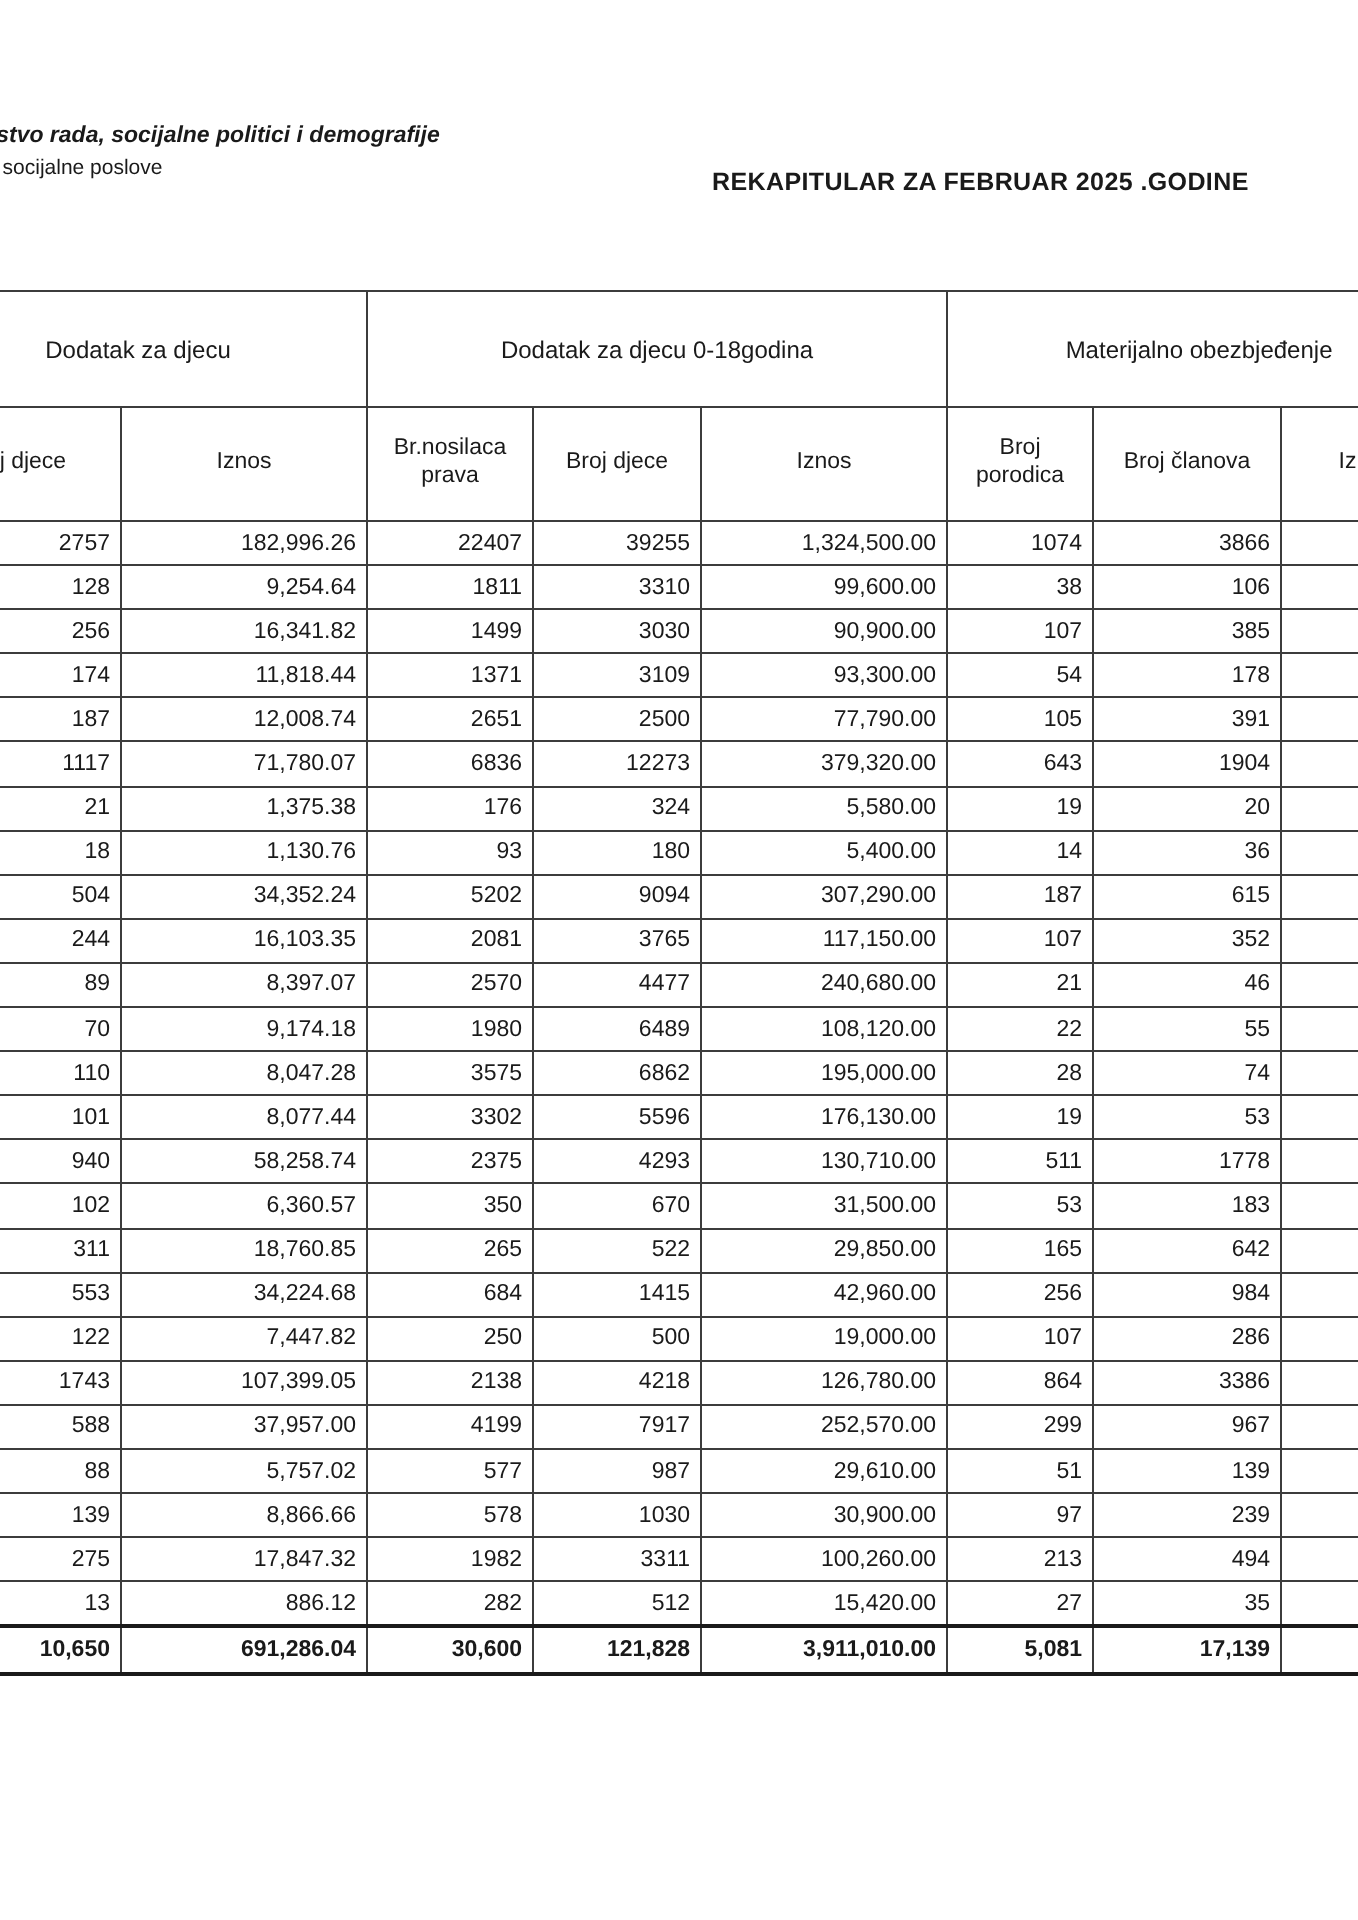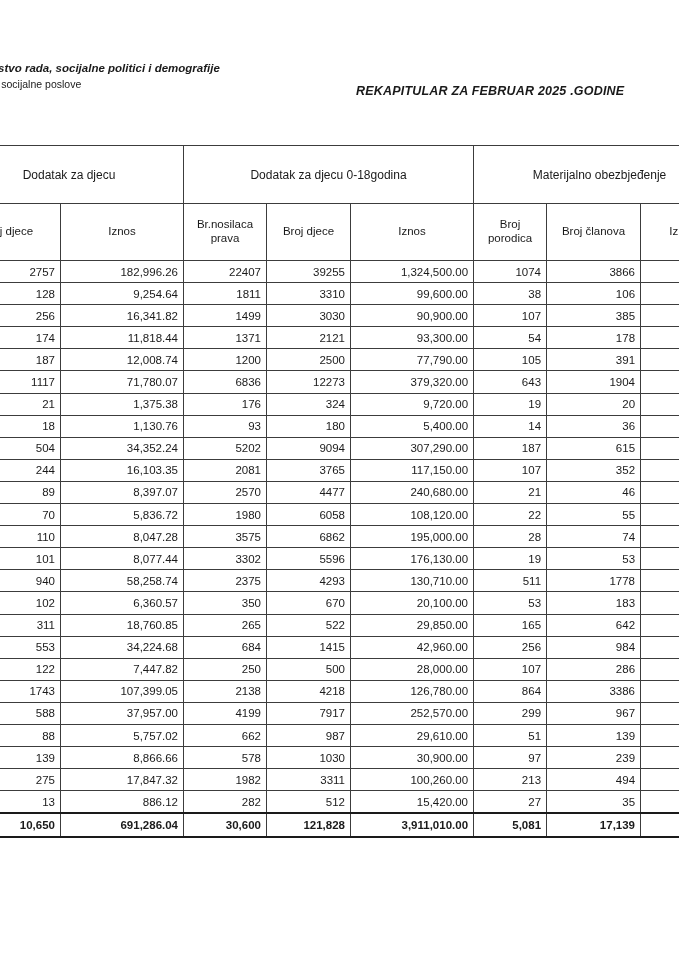--- a/index.html
+++ b/index.html
@@ -36,21 +36,20 @@
     font-weight: normal;
     font-style: normal;
     font-size: 10.5px;
   }
   .doc-title {
     position: absolute;
     left: 356px;
     top: 84px;
     font-size: 12.5px;
     font-weight: bold;
-    font-style: italic;
     letter-spacing: 0.2px;
     white-space: nowrap;
   }
 
   
   table.rekap {
     border-collapse: collapse;
     table-layout: fixed;
     width: 725px;           
     margin-left: -46px;     
@@ -165,30 +164,30 @@
         <td class="num">3030</td>
         <td class="num">90,900.00</td>
         <td class="num">107</td>
         <td class="num">385</td>
         <td class="num"></td>
       </tr>
       <tr>
         <td class="num">174</td>
         <td class="num">11,818.44</td>
         <td class="num">1371</td>
-        <td class="num">2121</td>
+        <td class="num">3109</td>
         <td class="num">93,300.00</td>
         <td class="num">54</td>
         <td class="num">178</td>
         <td class="num"></td>
       </tr>
       <tr>
         <td class="num">187</td>
         <td class="num">12,008.74</td>
-        <td class="num">1200</td>
+        <td class="num">2651</td>
         <td class="num">2500</td>
         <td class="num">77,790.00</td>
         <td class="num">105</td>
         <td class="num">391</td>
         <td class="num"></td>
       </tr>
       <tr>
         <td class="num">1117</td>
         <td class="num">71,780.07</td>
         <td class="num">6836</td>
@@ -196,21 +195,21 @@
         <td class="num">379,320.00</td>
         <td class="num">643</td>
         <td class="num">1904</td>
         <td class="num"></td>
       </tr>
       <tr>
         <td class="num">21</td>
         <td class="num">1,375.38</td>
         <td class="num">176</td>
         <td class="num">324</td>
-        <td class="num">9,720.00</td>
+        <td class="num">5,580.00</td>
         <td class="num">19</td>
         <td class="num">20</td>
         <td class="num"></td>
       </tr>
       <tr>
         <td class="num">18</td>
         <td class="num">1,130.76</td>
         <td class="num">93</td>
         <td class="num">180</td>
         <td class="num">5,400.00</td>
@@ -243,23 +242,23 @@
         <td class="num">8,397.07</td>
         <td class="num">2570</td>
         <td class="num">4477</td>
         <td class="num">240,680.00</td>
         <td class="num">21</td>
         <td class="num">46</td>
         <td class="num"></td>
       </tr>
       <tr>
         <td class="num">70</td>
-        <td class="num">5,836.72</td>
+        <td class="num">9,174.18</td>
         <td class="num">1980</td>
-        <td class="num">6058</td>
+        <td class="num">6489</td>
         <td class="num">108,120.00</td>
         <td class="num">22</td>
         <td class="num">55</td>
         <td class="num"></td>
       </tr>
       <tr>
         <td class="num">110</td>
         <td class="num">8,047.28</td>
         <td class="num">3575</td>
         <td class="num">6862</td>
@@ -286,21 +285,21 @@
         <td class="num">130,710.00</td>
         <td class="num">511</td>
         <td class="num">1778</td>
         <td class="num"></td>
       </tr>
       <tr>
         <td class="num">102</td>
         <td class="num">6,360.57</td>
         <td class="num">350</td>
         <td class="num">670</td>
-        <td class="num">20,100.00</td>
+        <td class="num">31,500.00</td>
         <td class="num">53</td>
         <td class="num">183</td>
         <td class="num"></td>
       </tr>
       <tr>
         <td class="num">311</td>
         <td class="num">18,760.85</td>
         <td class="num">265</td>
         <td class="num">522</td>
         <td class="num">29,850.00</td>
@@ -316,21 +315,21 @@
         <td class="num">42,960.00</td>
         <td class="num">256</td>
         <td class="num">984</td>
         <td class="num"></td>
       </tr>
       <tr>
         <td class="num">122</td>
         <td class="num">7,447.82</td>
         <td class="num">250</td>
         <td class="num">500</td>
-        <td class="num">28,000.00</td>
+        <td class="num">19,000.00</td>
         <td class="num">107</td>
         <td class="num">286</td>
         <td class="num"></td>
       </tr>
       <tr>
         <td class="num">1743</td>
         <td class="num">107,399.05</td>
         <td class="num">2138</td>
         <td class="num">4218</td>
         <td class="num">126,780.00</td>
@@ -344,21 +343,21 @@
         <td class="num">4199</td>
         <td class="num">7917</td>
         <td class="num">252,570.00</td>
         <td class="num">299</td>
         <td class="num">967</td>
         <td class="num"></td>
       </tr>
       <tr>
         <td class="num">88</td>
         <td class="num">5,757.02</td>
-        <td class="num">662</td>
+        <td class="num">577</td>
         <td class="num">987</td>
         <td class="num">29,610.00</td>
         <td class="num">51</td>
         <td class="num">139</td>
         <td class="num"></td>
       </tr>
       <tr>
         <td class="num">139</td>
         <td class="num">8,866.66</td>
         <td class="num">578</td>

